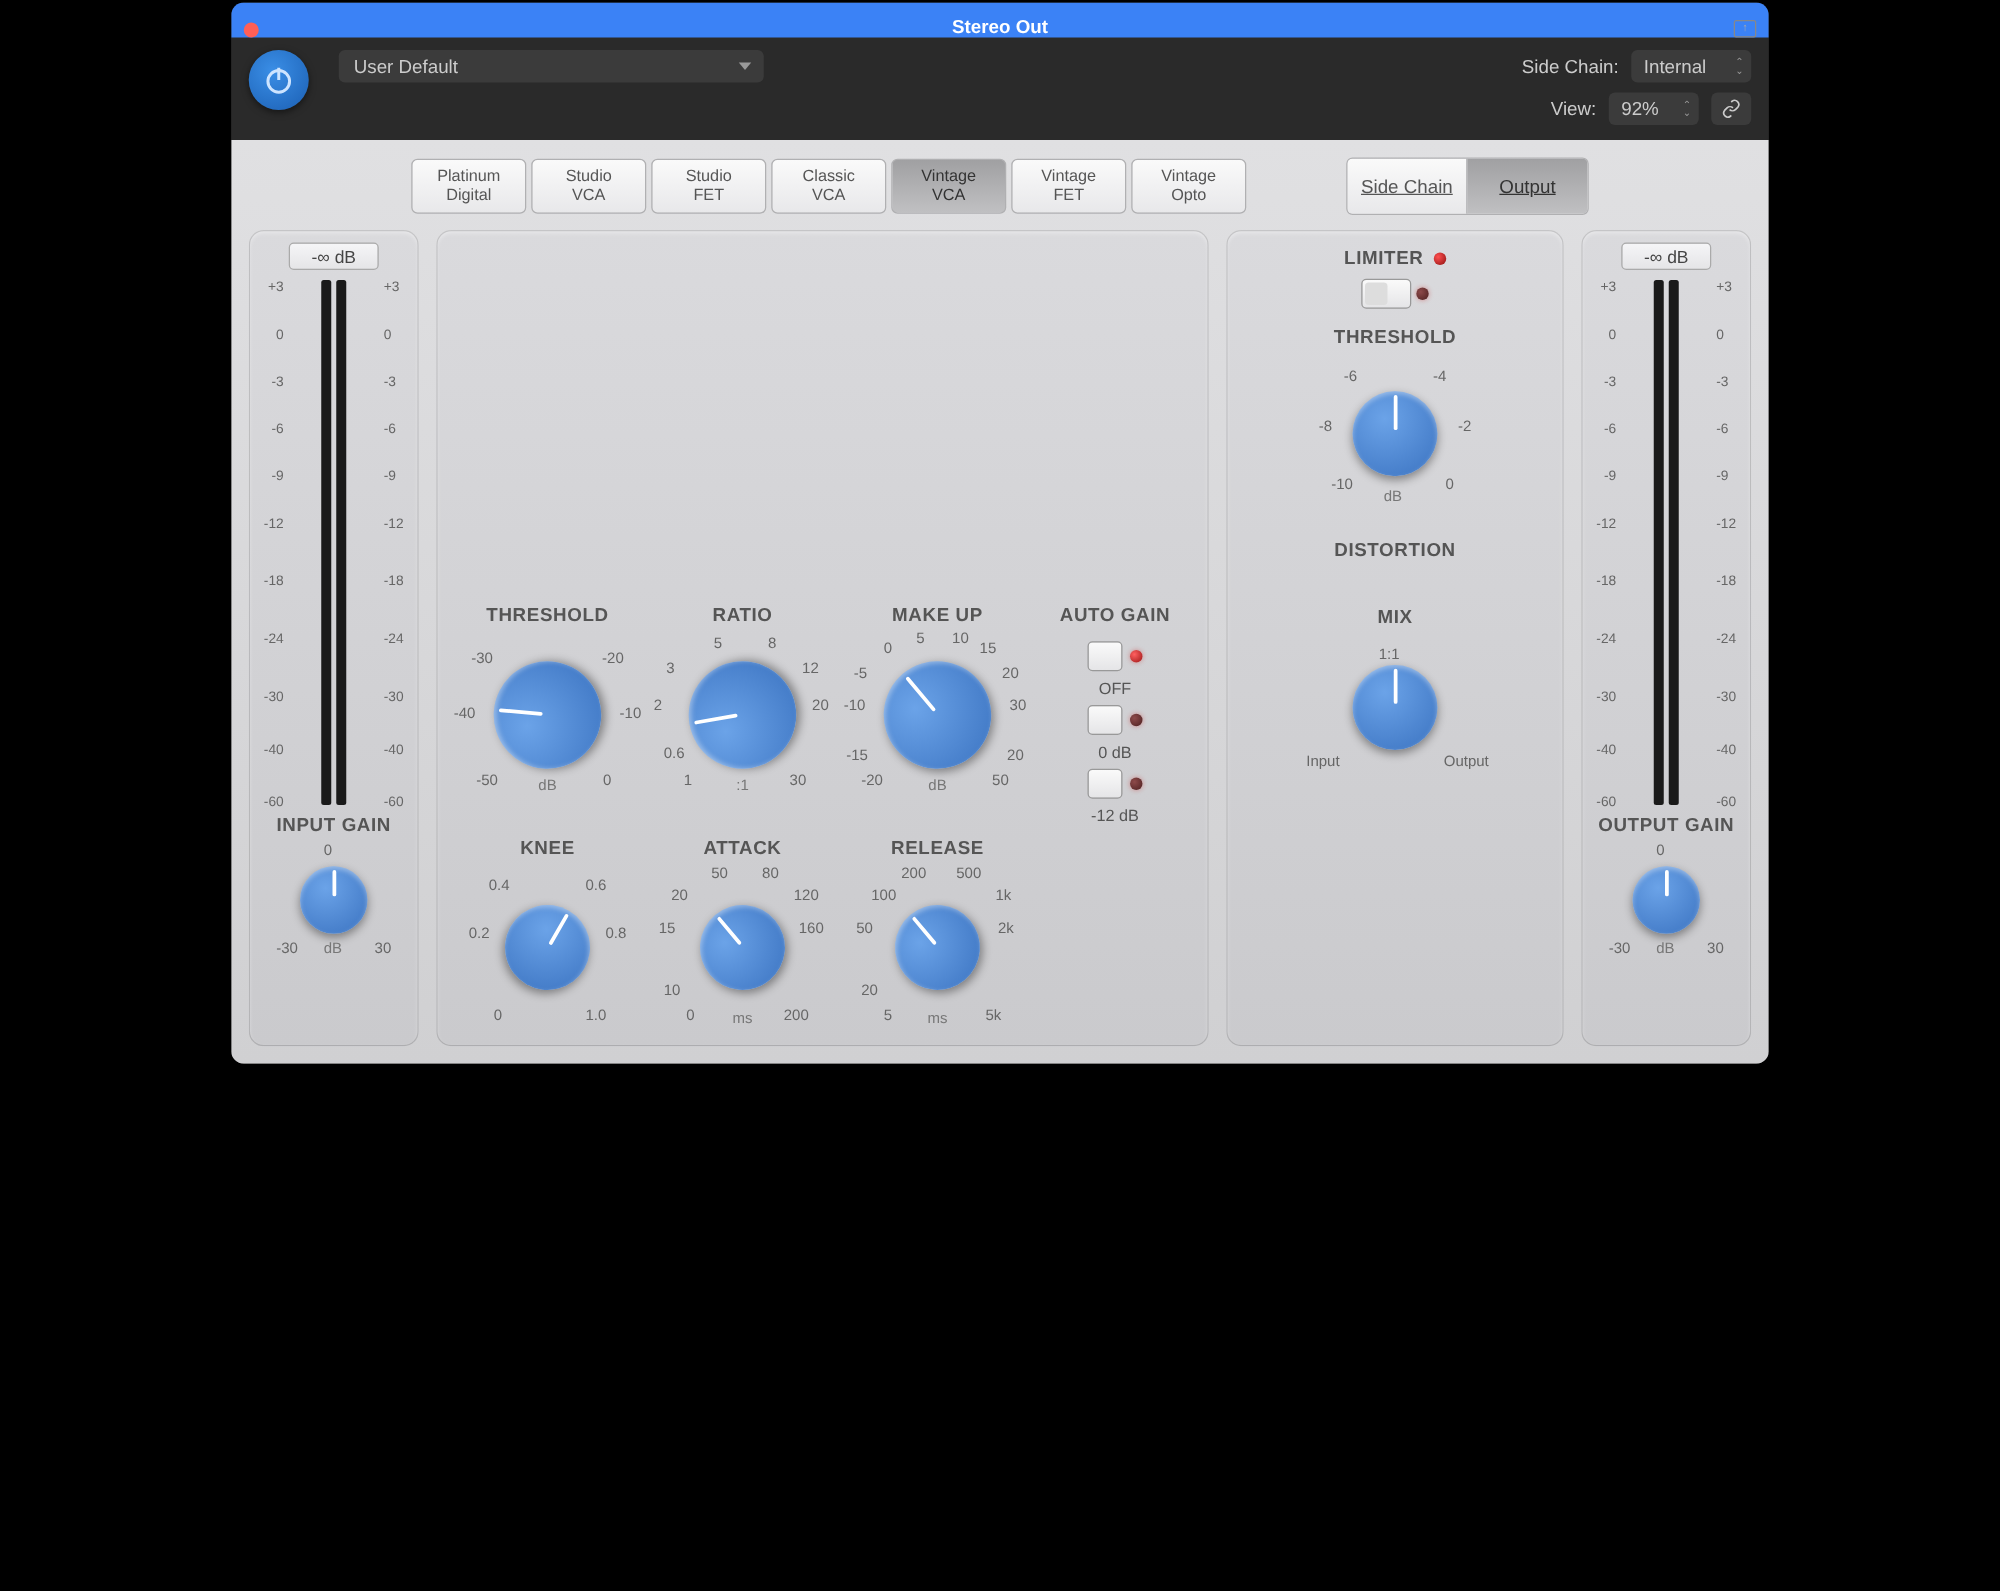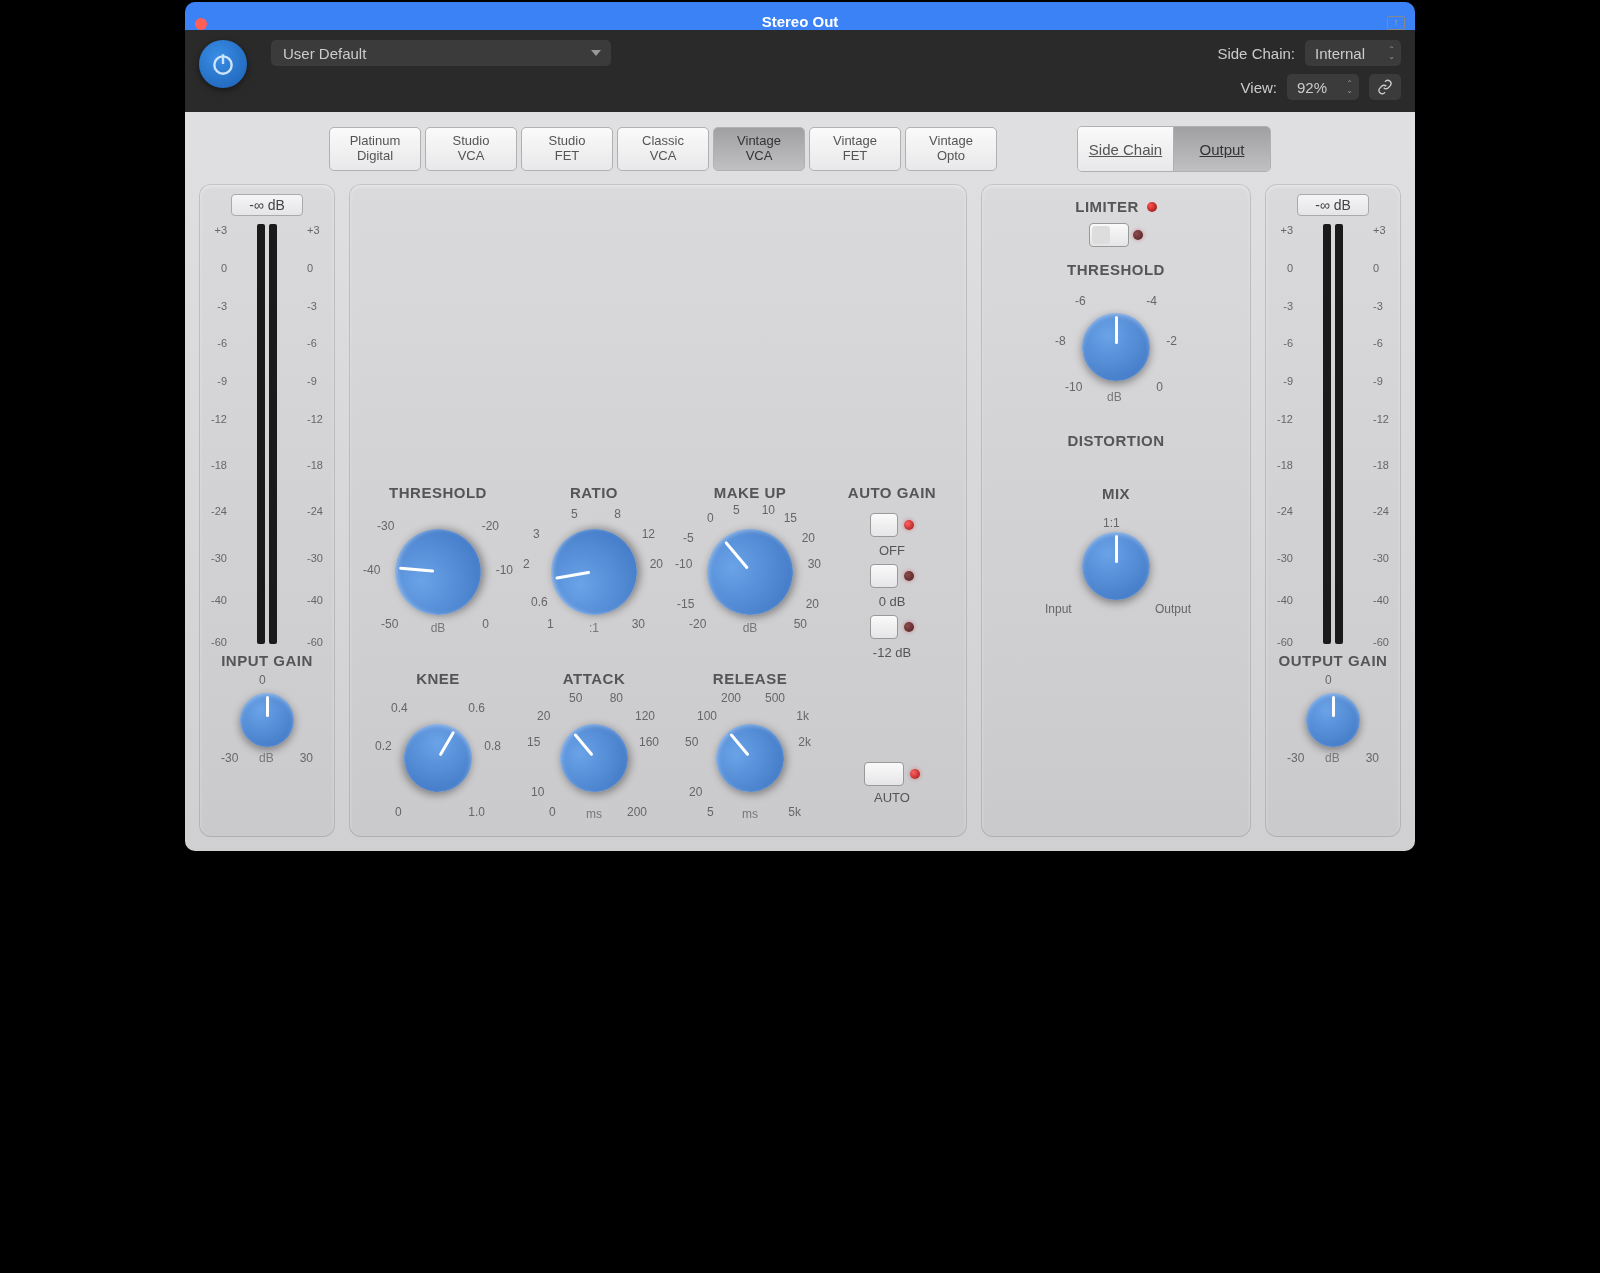--- a/index.html
+++ b/index.html
@@ -333,27 +333,20 @@
                 <span class="tick-label" style="top:16px;left:22px">100</span>
                 <span class="tick-label" style="top:-2px;left:46px">200</span>
                 <span class="tick-label" style="top:-2px;right:40px">500</span>
                 <span class="tick-label" style="top:16px;right:16px">1k</span>
                 <span class="tick-label" style="top:42px;right:14px">2k</span>
                 <span class="tick-label" style="bottom:4px;right:24px">5k</span>
                 <div class="knob knob-md" style="transform: rotate(-40deg); --r: rotate(-40deg);"></div>
                 <span class="unit" style="position:absolute;bottom:2px;left:50%;transform:translateX(-50%)">ms</span>
               </div>
             </div>
-            <div class="ctrl" style="justify-content:flex-end;padding-bottom:18px">
-              <div class="radio-row">
-                <div class="radio-box" style="width:40px"></div>
-                <span class="radio-led"></span>
-              </div>
-              <div class="radio-label" style="margin-top:4px">AUTO</div>
-            </div>
           </div>
       </div>
 
       <div class="module right-module">
         <div class="section-head">
             <span>LIMITER</span>
             <span class="led-sm"></span>
           </div>
         <div class="toggle-sw">
             <div class="toggle-track">

